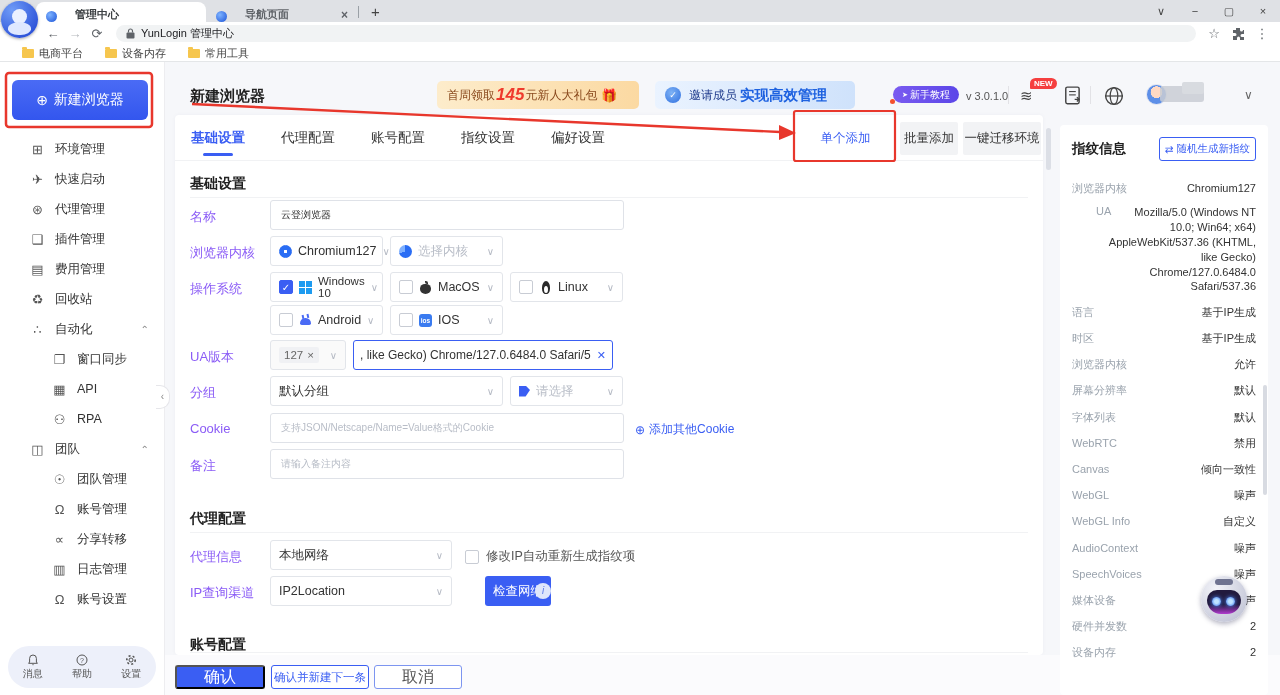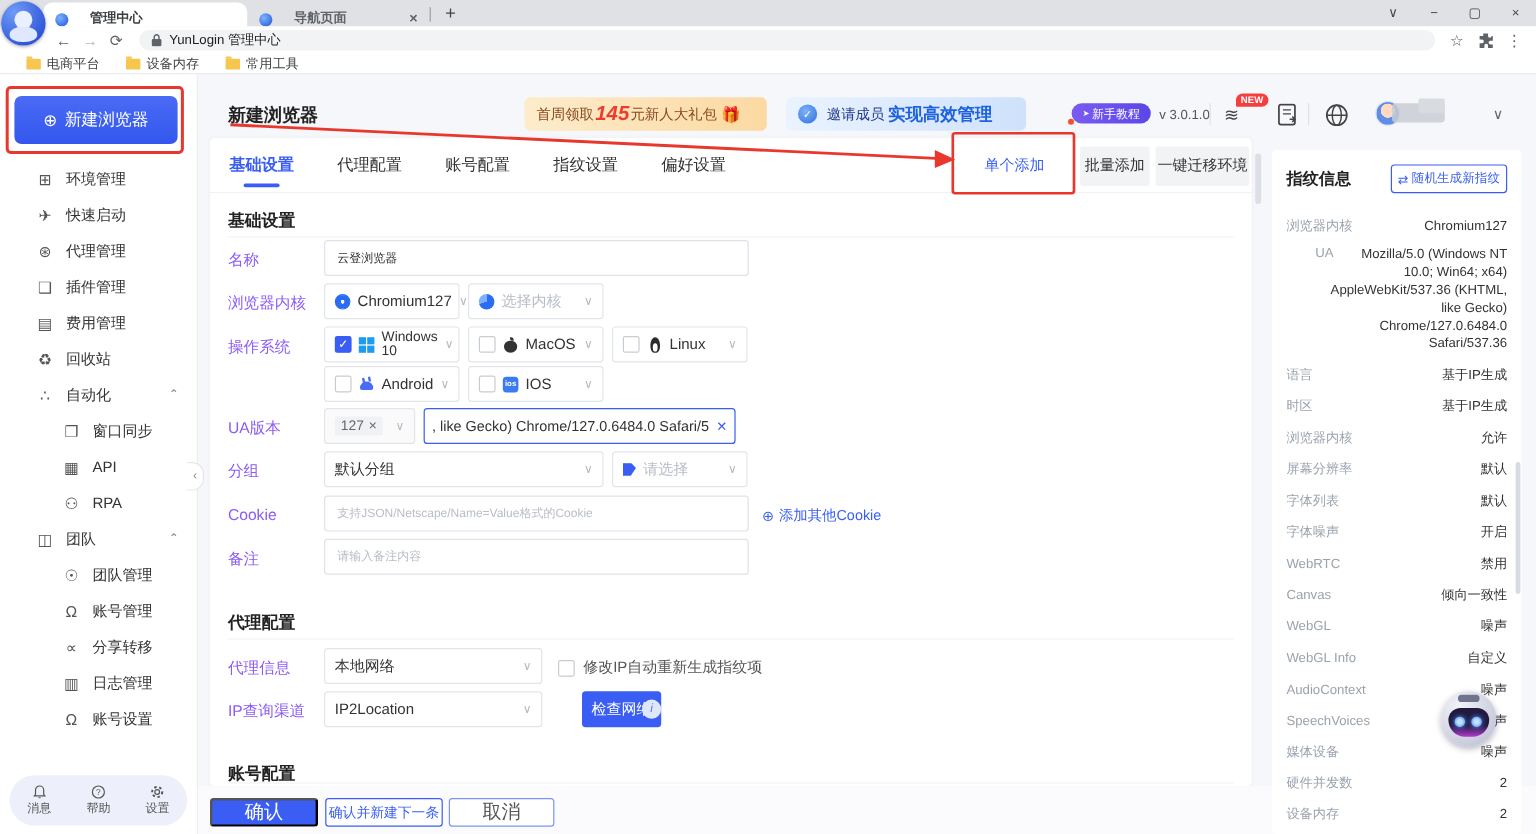--- a/index.html
+++ b/index.html
@@ -519,24 +519,20 @@
       </div>
   <div class="fp-row">
         <span class="l">屏幕分辨率</span>
         <span class="v">默认</span>
       </div>
   <div class="fp-row">
         <span class="l">字体列表</span>
         <span class="v">默认</span>
       </div>
   <div class="fp-row">
-        <span class="l">字体噪声</span>
-        <span class="v">开启</span>
-      </div>
-  <div class="fp-row">
         <span class="l">WebRTC</span>
         <span class="v">禁用</span>
       </div>
   <div class="fp-row">
         <span class="l">Canvas</span>
         <span class="v">倾向一致性</span>
       </div>
   <div class="fp-row">
         <span class="l">WebGL</span>
         <span class="v">噪声</span>

